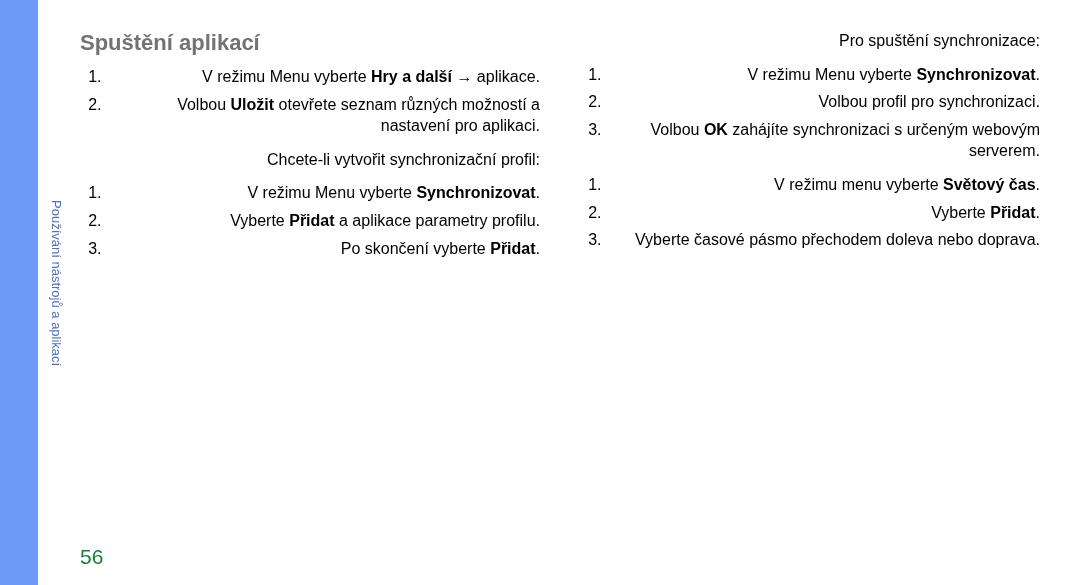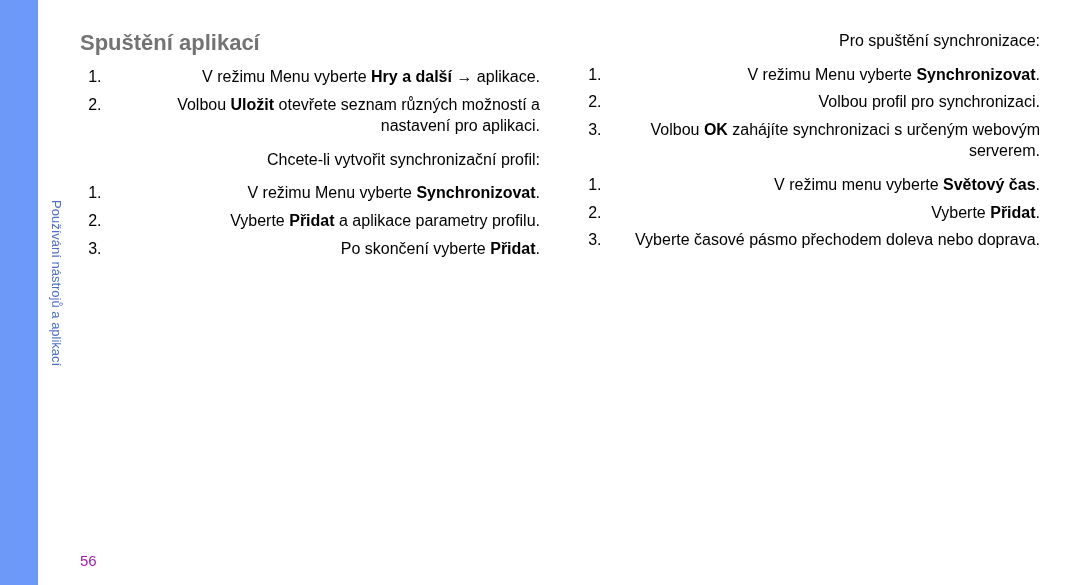--- a/index.html
+++ b/index.html
@@ -44,22 +44,22 @@
   }
   h2.blue { color: #737373; font-size: 22px; font-weight: 600; margin-bottom: 10px; }
   h2.black { color: #000; font-size: 26px; font-weight: 400; margin-top: 20px; border-bottom: 1px solid #888; padding-bottom: 4px; margin-bottom: 10px; }
   ol { padding-left: 26px; margin-bottom: 12px; text-align: right; }
   li { margin-bottom: 6px; line-height: 1.35; }
   p { margin-bottom: 12px; line-height: 1.35; text-align: right; }
   .pnum {
     position: absolute;
     left: 80px;
     bottom: 16px;
-    font-size: 15px;
-    color: #a21caf;
+    font-size: 21px;
+    color: #15803d;
   }
   strong { font-weight: bold; }
 </style>
 </head>
 <body>
 
 <div class="blue-tab"></div>
 <div class="side-text">Používání nástrojů a aplikací</div>
 
 <div class="page">

